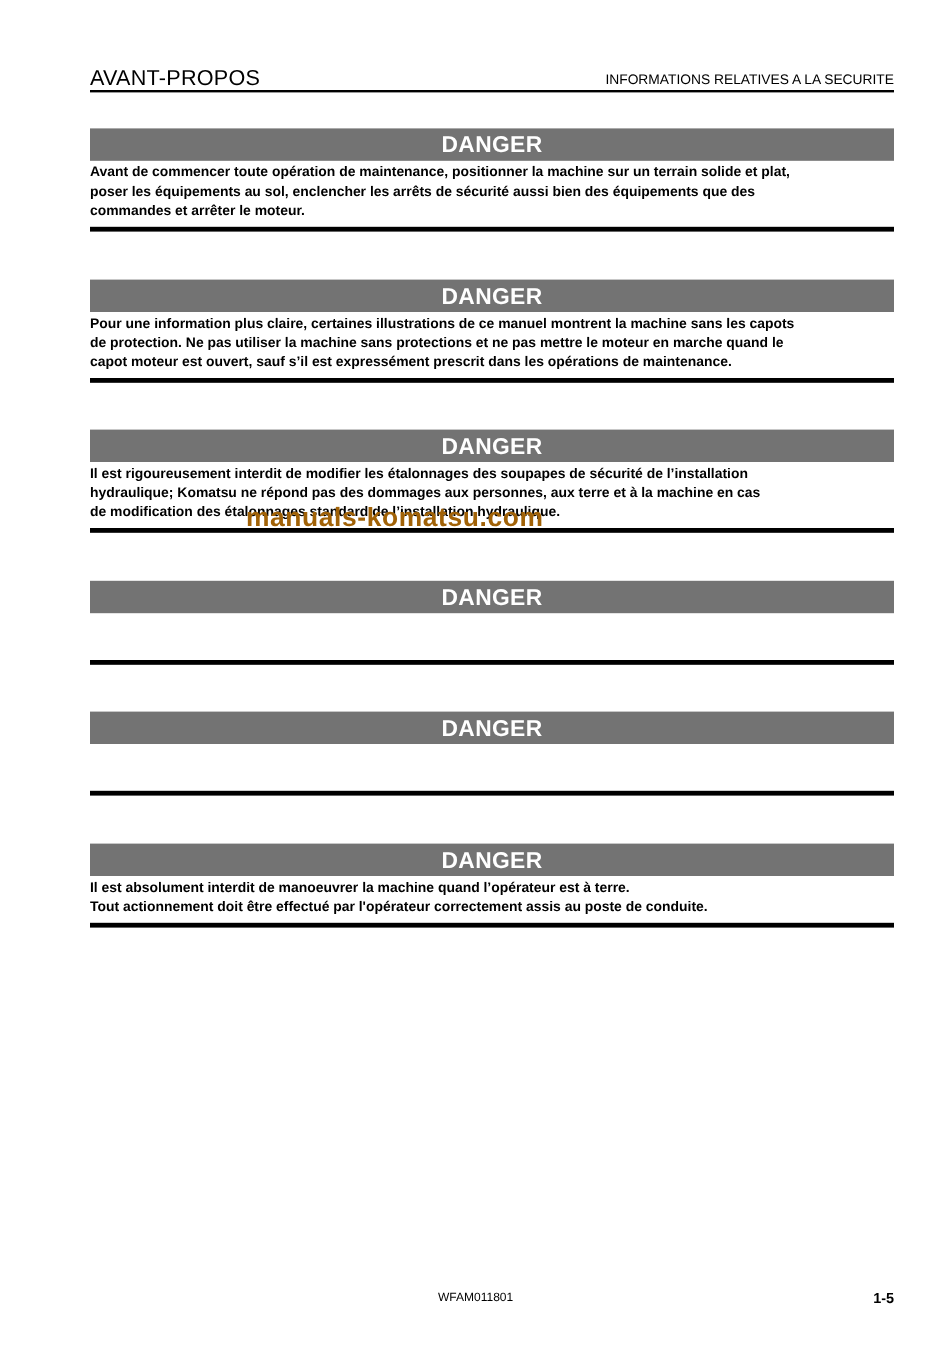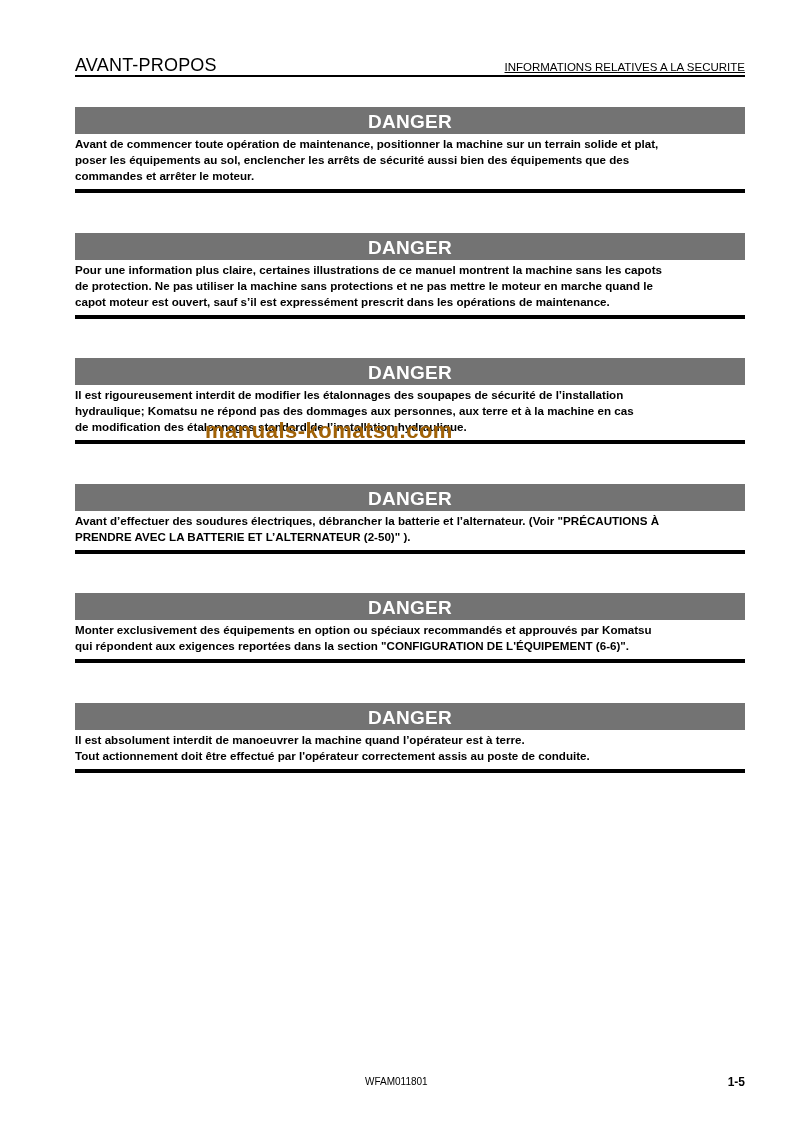--- a/index.html
+++ b/index.html
@@ -31,21 +31,20 @@
       font-size: 18px;
       line-height: 18px;
       letter-spacing: 0.2px;
     }
     .header-right {
       position: absolute;
       right: 0;
       bottom: 2px;
       font-size: 11.5px;
       line-height: 12px;
-      text-decoration: underline;
     }
     .danger-box {
       position: absolute;
       left: 75px;
       width: 670px;
     }
     .danger-bar {
       height: 27px;
       background: #737373;
       color: #fff;
@@ -125,29 +124,25 @@
 <div class="danger-box" style="top:358px;">
   <div class="danger-bar">DANGER</div>
   <div class="danger-body">Il est rigoureusement interdit de modifier les étalonnages des soupapes de sécurité de l’installation
 hydraulique; Komatsu ne répond pas des dommages aux personnes, aux terre et à la machine en cas
 de modification des étalonnages standard de l’installation hydraulique.</div>
   <div class="danger-rule" style="top:82px;"></div>
 </div>
 
 <div class="danger-box" style="top:484px;">
   <div class="danger-bar">DANGER</div>
-  <div class="danger-body">Avant d’effectuer des soudures électriques, débrancher la batterie et l’alternateur. (Voir "PRÉCAUTIONS À
-PRENDRE AVEC LA BATTERIE ET L’ALTERNATEUR (2-50)" ).</div>
   <div class="danger-rule" style="top:66px;"></div>
 </div>
 
 <div class="danger-box" style="top:593px;">
   <div class="danger-bar">DANGER</div>
-  <div class="danger-body">Monter exclusivement des équipements en option ou spéciaux recommandés et approuvés par Komatsu
-qui répondent aux exigences reportées dans la section "CONFIGURATION DE L'ÉQUIPEMENT (6-6)".</div>
   <div class="danger-rule" style="top:66px;"></div>
 </div>
 
 <div class="danger-box" style="top:703px;">
   <div class="danger-bar">DANGER</div>
   <div class="danger-body">Il est absolument interdit de manoeuvrer la machine quand l’opérateur est à terre.
 Tout actionnement doit être effectué par l'opérateur correctement assis au poste de conduite.</div>
   <div class="danger-rule" style="top:66px;"></div>
 </div>
 

